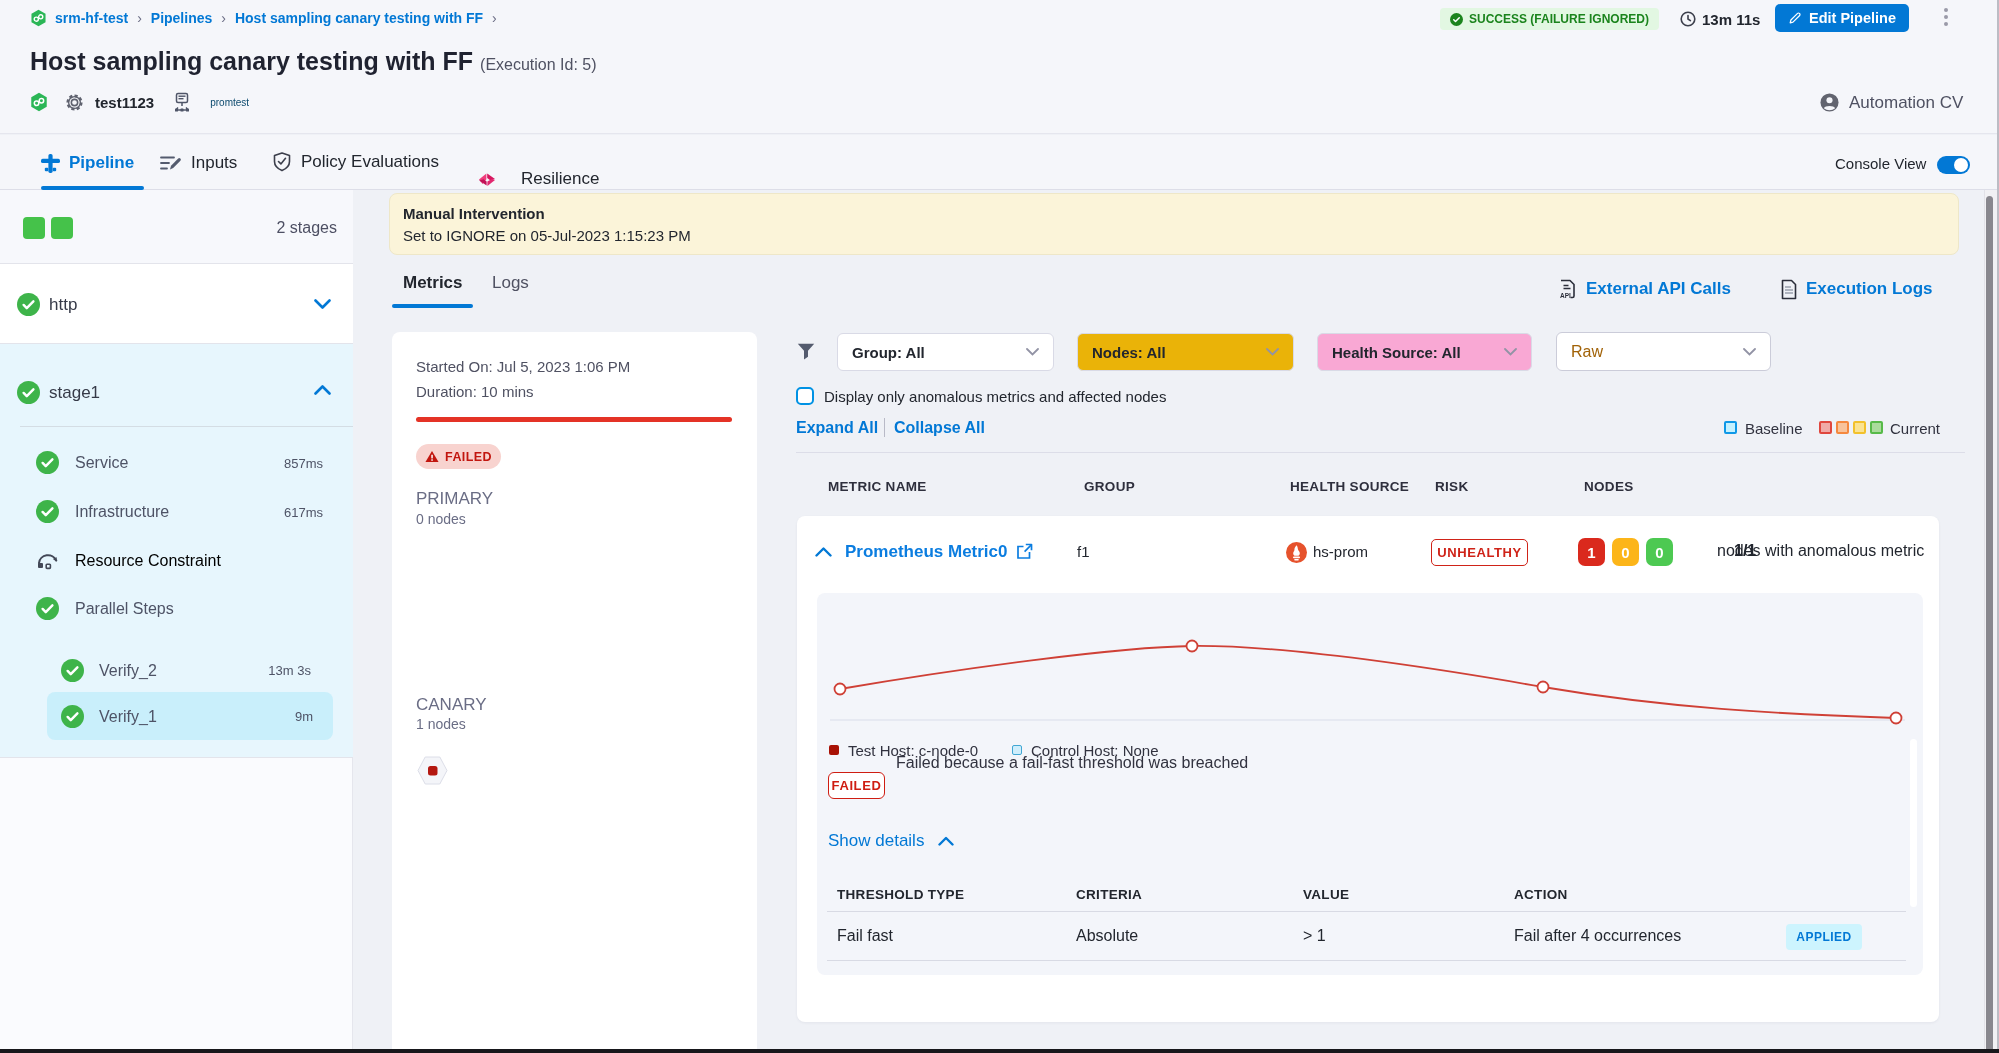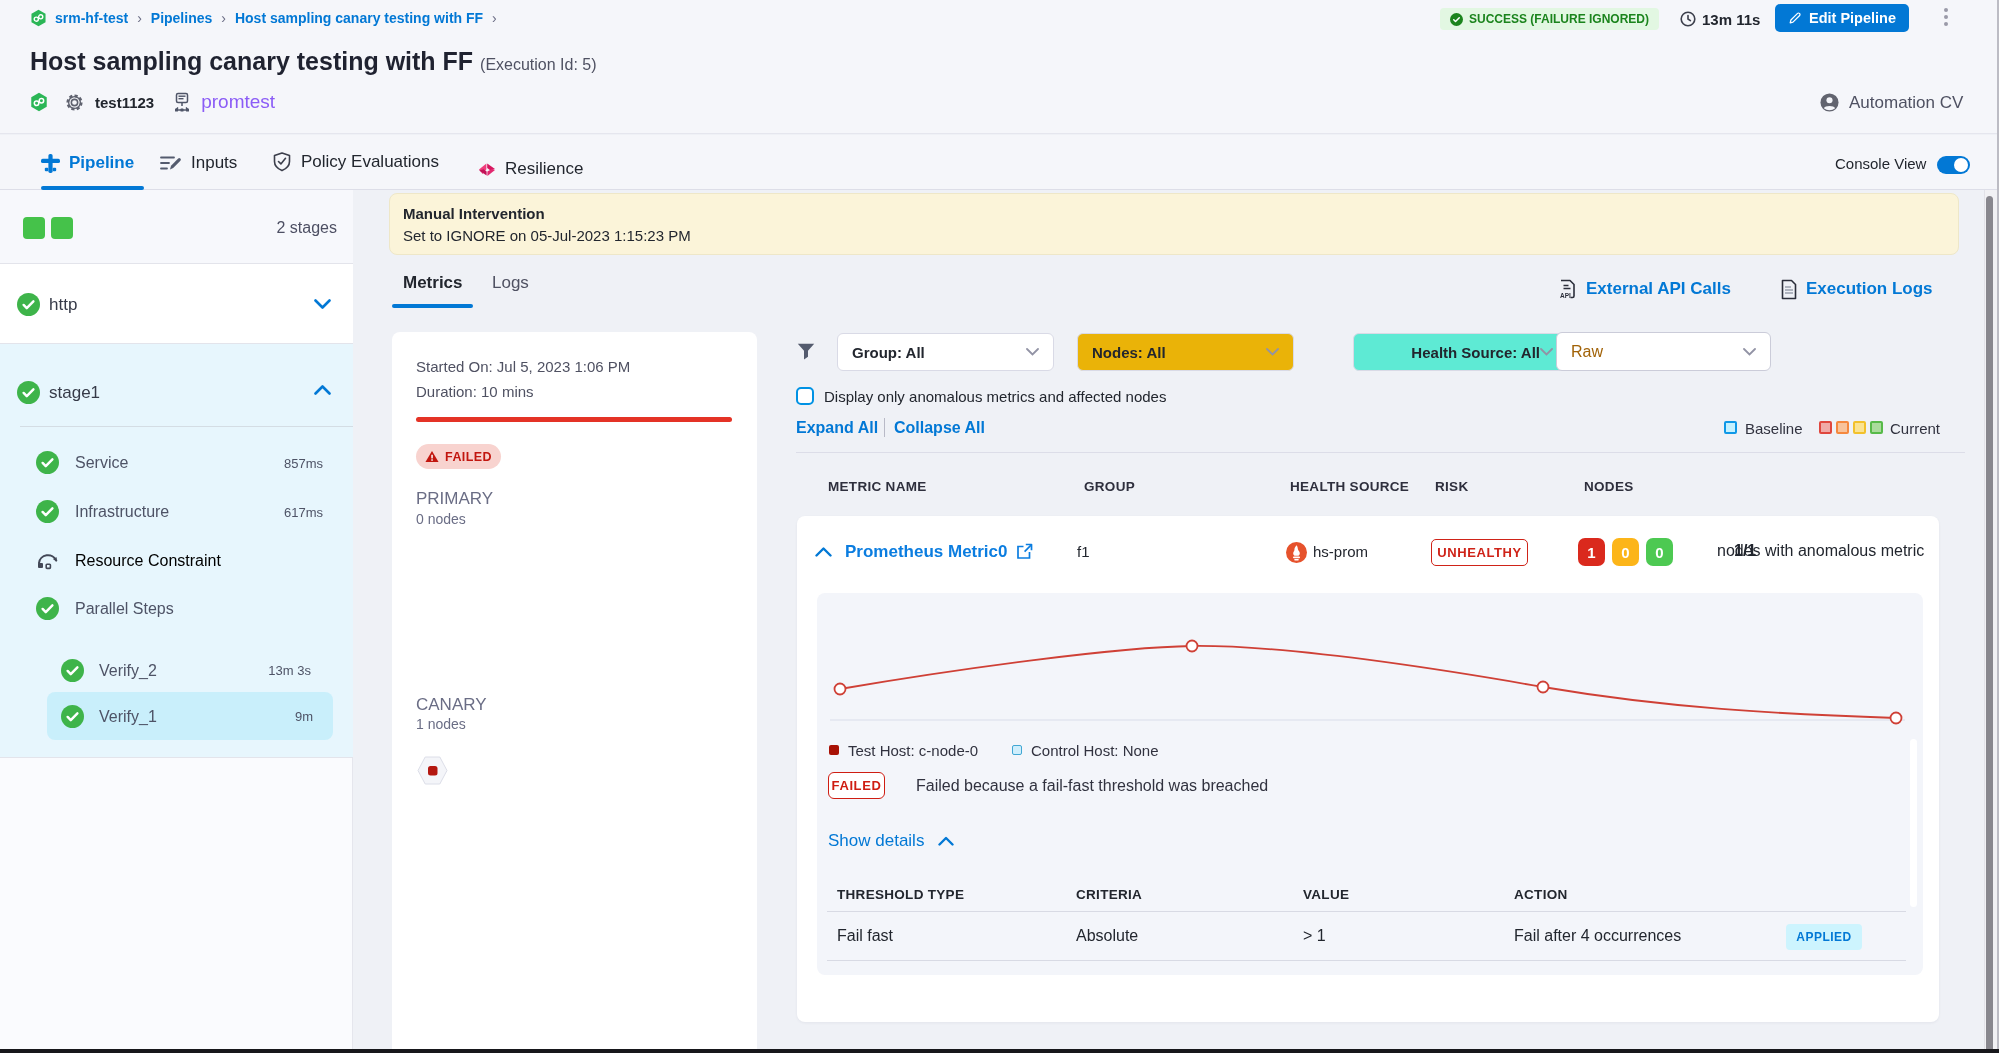--- a/index.html
+++ b/index.html
@@ -56,21 +56,21 @@
           <path d="M10 11.5v3.5M4 19h12M4 19l2-2.5M16 19l-2-2.5"></path>
         </g>
         <g fill="#4f5568">
           <rect x="6.5" y="4.5" width="7" height="1.4"></rect>
           <rect x="6.5" y="7" width="5" height="1.4"></rect>
           <rect x="3" y="17.6" width="3" height="3" rx="0.6"></rect>
           <rect x="8.5" y="17.6" width="3" height="3" rx="0.6"></rect>
           <rect x="14" y="17.6" width="3" height="3" rx="0.6"></rect>
         </g>
       </svg>
-    <span style="margin-left:9px;font-size:19px;color:#8b5cf6;">promtest</span>
+    <span style="margin-left:18px;font-size:10px;color:#0c4a6e;">promtest</span>
   </div>
 
   <div class="a row" style="left:1440px;top:8px;height:22px;background:#e2f7e2;border-radius:4px;padding:0 10px;">
     <svg width="13" height="13" viewBox="0 0 16 16" style="margin-right:6px;">
         <circle cx="8" cy="8" r="8" fill="#1b841d"></circle>
         <path d="M4.6 8.3l2.2 2.2 4.6-4.7" stroke="#fff" stroke-width="1.8" fill="none" stroke-linecap="round" stroke-linejoin="round"></path>
       </svg>
     <span style="font-size:12px;font-weight:bold;color:#1b841d;">SUCCESS (FAILURE IGNORED)</span>
   </div>
   <div class="a row" style="left:1680px;top:7px;height:24px;">
@@ -121,21 +121,21 @@
       </svg>
     <span style="margin-left:9px;font-size:17px;color:#22262e;">Inputs</span>
   </div>
   <div class="a row" style="left:273px;top:149px;height:26px;">
     <svg width="18" height="20" viewBox="0 0 18 20">
         <path d="M9 1l7.5 2.6v6c0 4.4-3.2 7.2-7.5 9-4.3-1.8-7.5-4.6-7.5-9v-6z" fill="none" stroke="#3c3f4c" stroke-width="1.6" stroke-linejoin="round"></path>
         <path d="M5.5 9.5l2.4 2.4 4.6-5.6" fill="none" stroke="#3c3f4c" stroke-width="1.6" stroke-linecap="round" stroke-linejoin="round"></path>
       </svg>
     <span style="margin-left:10px;font-size:17px;color:#22262e;">Policy Evaluations</span>
   </div>
-  <div class="a row" style="left:478px;top:156px;height:26px;">
+  <div class="a row" style="left:478px;top:166px;height:26px;gap:16px;">
     <svg width="18" height="17" viewBox="0 0 18 17">
         <path d="M1 8.5L8.4 2.6v5.6L4.6 13z" fill="#ef3e7d"></path>
         <path d="M9.2 2.4l7.8 5.7-4.5 1.4-3.3-2.6z" fill="#d6175f"></path>
         <path d="M17 9l-7.6 5.9v-4.4l4.4-2.6z" fill="#e22870"></path>
         <path d="M8.6 14.6L1.2 9.4l4.4-1.2 3 2.2z" fill="#c11257"></path>
       </svg>
     <span style="margin-left:9px;font-size:17px;color:#22262e;">Resilience</span>
   </div>
   <div class="a row" style="left:1835px;top:153px;height:20px;">
     <span style="font-size:15px;color:#22262e;">Console View</span>
@@ -267,21 +267,21 @@
     <svg width="13" height="8" viewBox="0 0 13 8">
         <path d="M1 1l5.5 5.5L12 1" fill="none" stroke="#9293a5" stroke-width="1.8" stroke-linecap="round"></path>
       </svg>
   </div>
   <div class="a row" style="left:1077px;top:333px;width:217px;height:38px;background:#eab308;border:1px solid #d9dae6;border-radius:6px;padding:0 14px;justify-content:space-between;">
     <span style="font-size:15px;font-weight:bold;color:#22262e;">Nodes: All</span>
     <svg width="13" height="8" viewBox="0 0 13 8">
         <path d="M1 1l5.5 5.5L12 1" fill="none" stroke="#9293a5" stroke-width="1.8" stroke-linecap="round"></path>
       </svg>
   </div>
-  <div class="a row" style="left:1353px;top:333px;width:215px;height:38px;background:#5eead4;border:1px solid #d9dae6;border-radius:6px;padding:0 14px;justify-content:flex-end;">
+  <div class="a row" style="left:1317px;top:333px;width:215px;height:38px;background:#f9a8d4;border:1px solid #d9dae6;border-radius:6px;padding:0 14px;justify-content:space-between;">
     <span style="font-size:15px;font-weight:bold;color:#22262e;">Health Source: All</span>
     <svg width="13" height="8" viewBox="0 0 13 8">
         <path d="M1 1l5.5 5.5L12 1" fill="none" stroke="#9293a5" stroke-width="1.8" stroke-linecap="round"></path>
       </svg>
   </div>
   <div class="a row" style="left:1556px;top:332px;width:215px;height:39px;background:#fff;border:1px solid #cbccd9;border-radius:6px;padding:0 14px;justify-content:space-between;">
     <span style="font-size:16px;color:#a16207;">Raw</span>
     <svg width="13" height="8" viewBox="0 0 13 8">
         <path d="M1 1l5.5 5.5L12 1" fill="none" stroke="#9293a5" stroke-width="1.8" stroke-linecap="round"></path>
       </svg>
@@ -353,21 +353,21 @@
   </svg>
 
   <div class="a" style="left:829px;top:745px;width:10px;height:10px;background:#a81105;border-radius:2px;"></div>
   <div class="a" style="left:848px;top:742px;font-size:15px;color:#31323f;">Test Host: c-node-0</div>
   <div class="a" style="left:1012px;top:745px;width:10px;height:10px;background:#cfeefc;border:1.6px solid #41a7d4;border-radius:2px;"></div>
   <div class="a" style="left:1031px;top:742px;font-size:15px;color:#31323f;">Control Host: None</div>
 
   <div class="a row" style="left:828px;top:772px;width:57px;height:27px;border:1.6px solid #cf1d12;border-radius:6px;background:#fff;justify-content:center;">
     <span style="font-size:13px;font-weight:bold;color:#cf1d12;letter-spacing:.6px;">FAILED</span>
   </div>
-  <div class="a" style="left:896px;top:777px;font-size:16px;color:#31323f;margin-left:20px;">Failed because a fail-fast threshold was breached</div>
+  <div class="a" style="left:896px;top:754px;font-size:16px;color:#31323f;">Failed because a fail-fast threshold was breached</div>
 
   <div class="a" style="left:828px;top:831px;font-size:17px;color:#0278d5;">Show details</div>
   <svg class="a" style="left:938px;top:836px;" width="16" height="10" viewBox="0 0 16 10">
       <path d="M1.5 8.5l6.5-6.5 6.5 6.5" fill="none" stroke="#0278d5" stroke-width="2.4" stroke-linecap="round" stroke-linejoin="round"></path>
     </svg>
 
   <div class="a" style="left:837px;top:887px;font-size:13.5px;font-weight:bold;color:#22262e;letter-spacing:.3px;">THRESHOLD TYPE</div>
   <div class="a" style="left:1076px;top:887px;font-size:13.5px;font-weight:bold;color:#22262e;letter-spacing:.3px;">CRITERIA</div>
   <div class="a" style="left:1303px;top:887px;font-size:13.5px;font-weight:bold;color:#22262e;letter-spacing:.3px;">VALUE</div>
   <div class="a" style="left:1514px;top:887px;font-size:13.5px;font-weight:bold;color:#22262e;letter-spacing:.3px;">ACTION</div>

